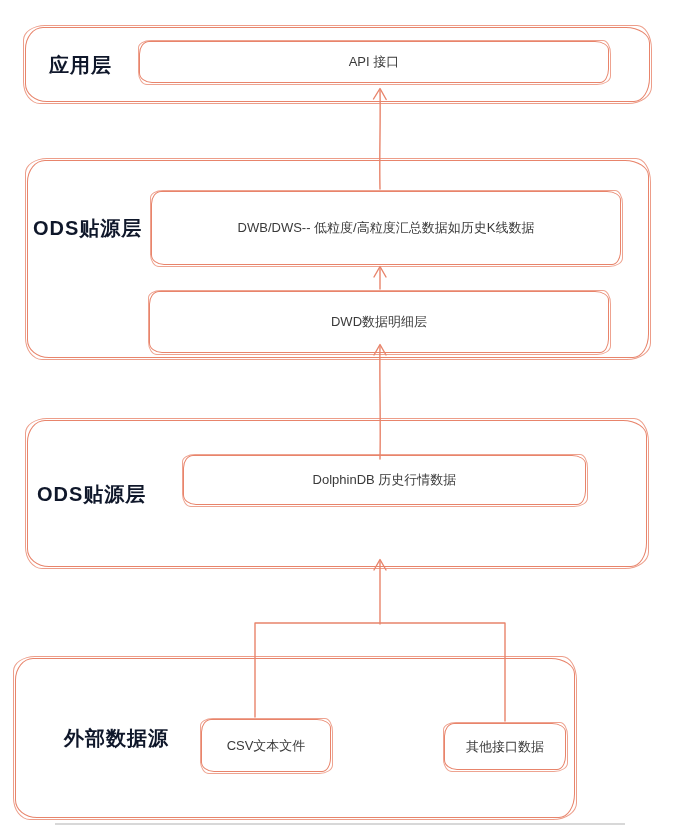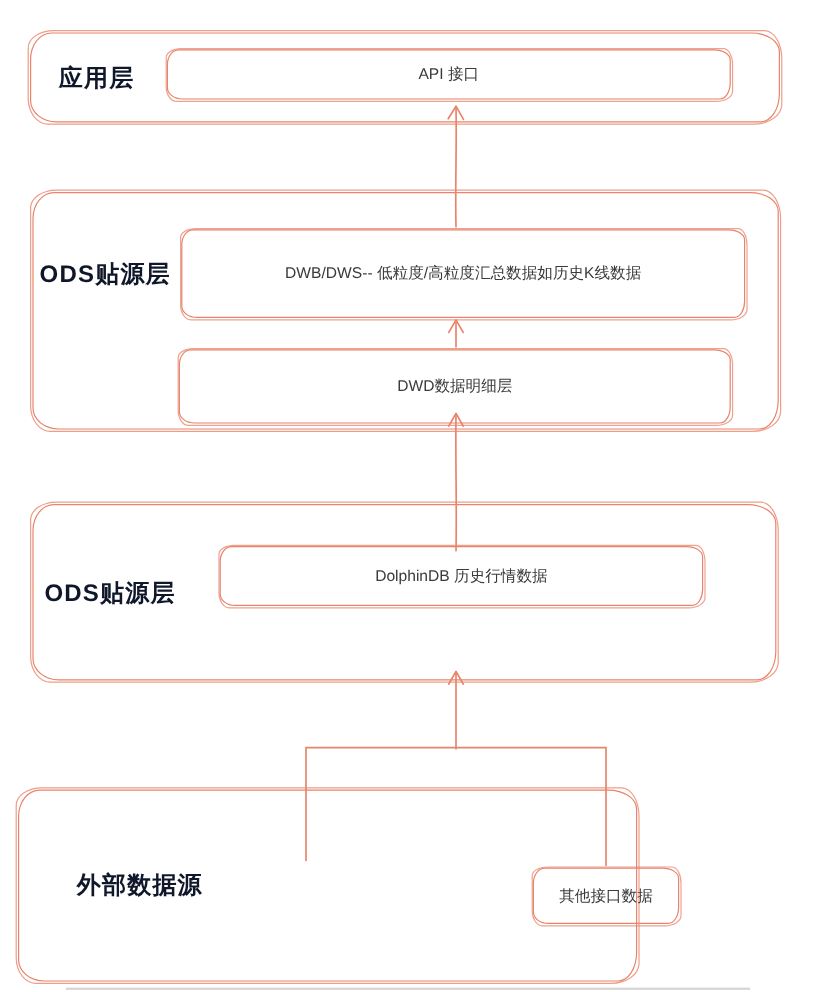--- a/index.html
+++ b/index.html
@@ -65,21 +65,21 @@
     font-weight: 700;
     color: #0f172a;
     letter-spacing: 1px;
     white-space: nowrap;
   }
 
   
   #layer-application { left: 25px;  top: 27px;  width: 625px; height: 75px; }
   #layer-dw          { left: 27px;  top: 160px; width: 622px; height: 198px; }
   #layer-ods         { left: 27px;  top: 420px; width: 620px; height: 147px; }
-  #layer-external    { left: 15px;  top: 658px; width: 516px; height: 160px; }
+  #layer-external    { left: 15px;  top: 658px; width: 560px; height: 160px; }
 
   
   #label-application { left: 23px; top: 50%; transform: translateY(-50%); }
   #label-dw          { left: 5px;  top: 54px; }
   #label-ods         { left: 9px;  top: 50%; transform: translateY(-50%); }
   #label-external    { left: 48px; top: 50%; transform: translateY(-50%); }
 
   
   #node-api      { left: 113px; top: 13px;  width: 470px; height: 42px; }
   #node-dwb-dws  { left: 123px; top: 30px;  width: 470px; height: 74px; }
@@ -148,20 +148,23 @@
 
   <div class="layer" id="layer-ods">
     <div class="layer-label" id="label-ods">ODS贴源层</div>
     <div class="node" id="node-dolphin">
       <span>DolphinDB 历史行情数据</span>
     </div>
   </div>
 
   <div class="layer" id="layer-external">
     <div class="layer-label" id="label-external">外部数据源</div>
+    <div class="node" id="node-csv">
+      <span>CSV文本文件</span>
+    </div>
     <div class="node" id="node-other">
       <span>其他接口数据</span>
     </div>
   </div>
 
   <div class="bottom-edge-line"></div>
 
 </div>
 
 </body></html>

